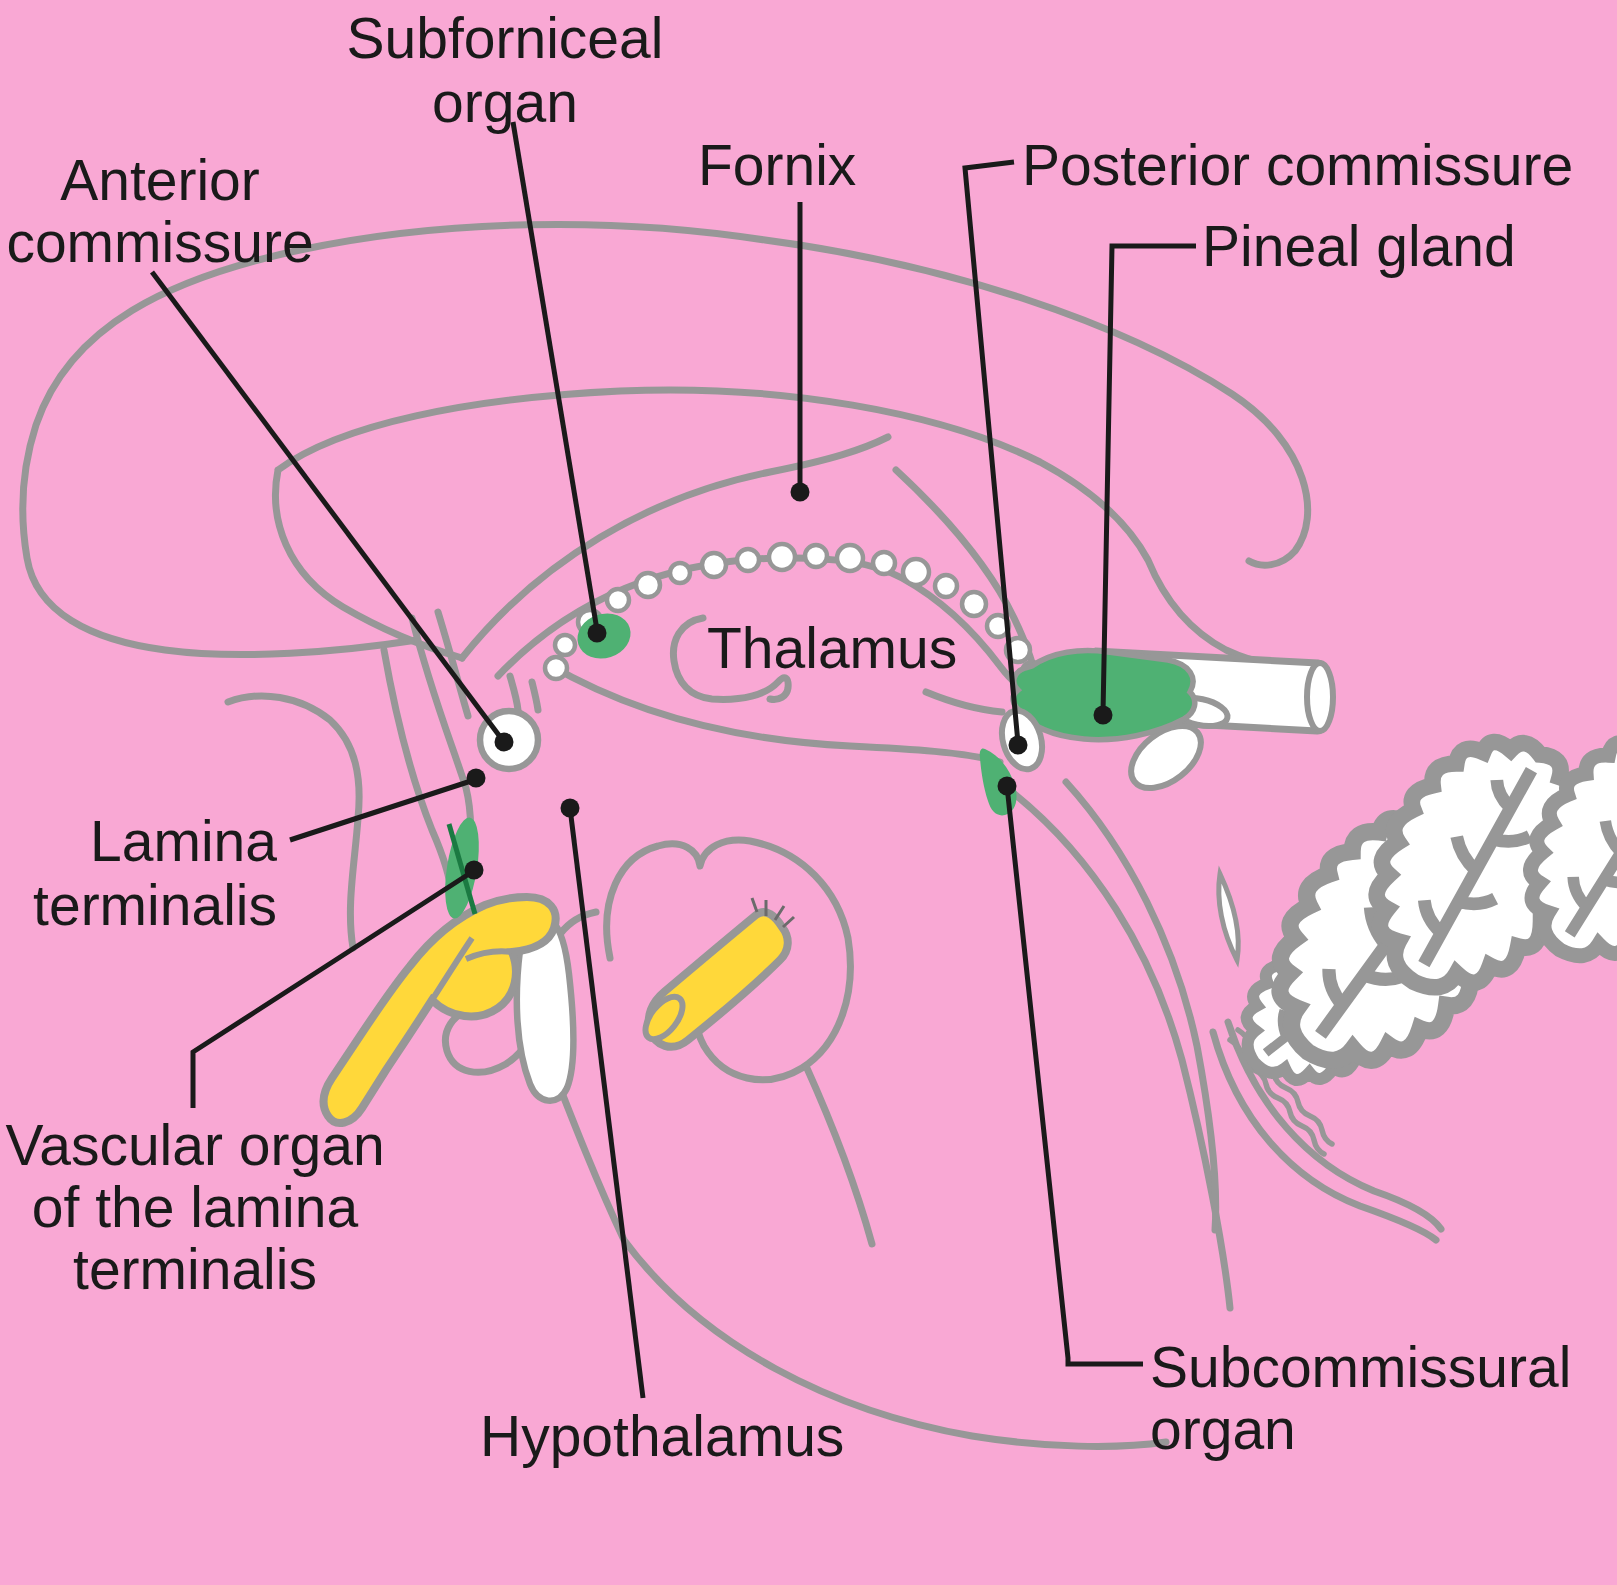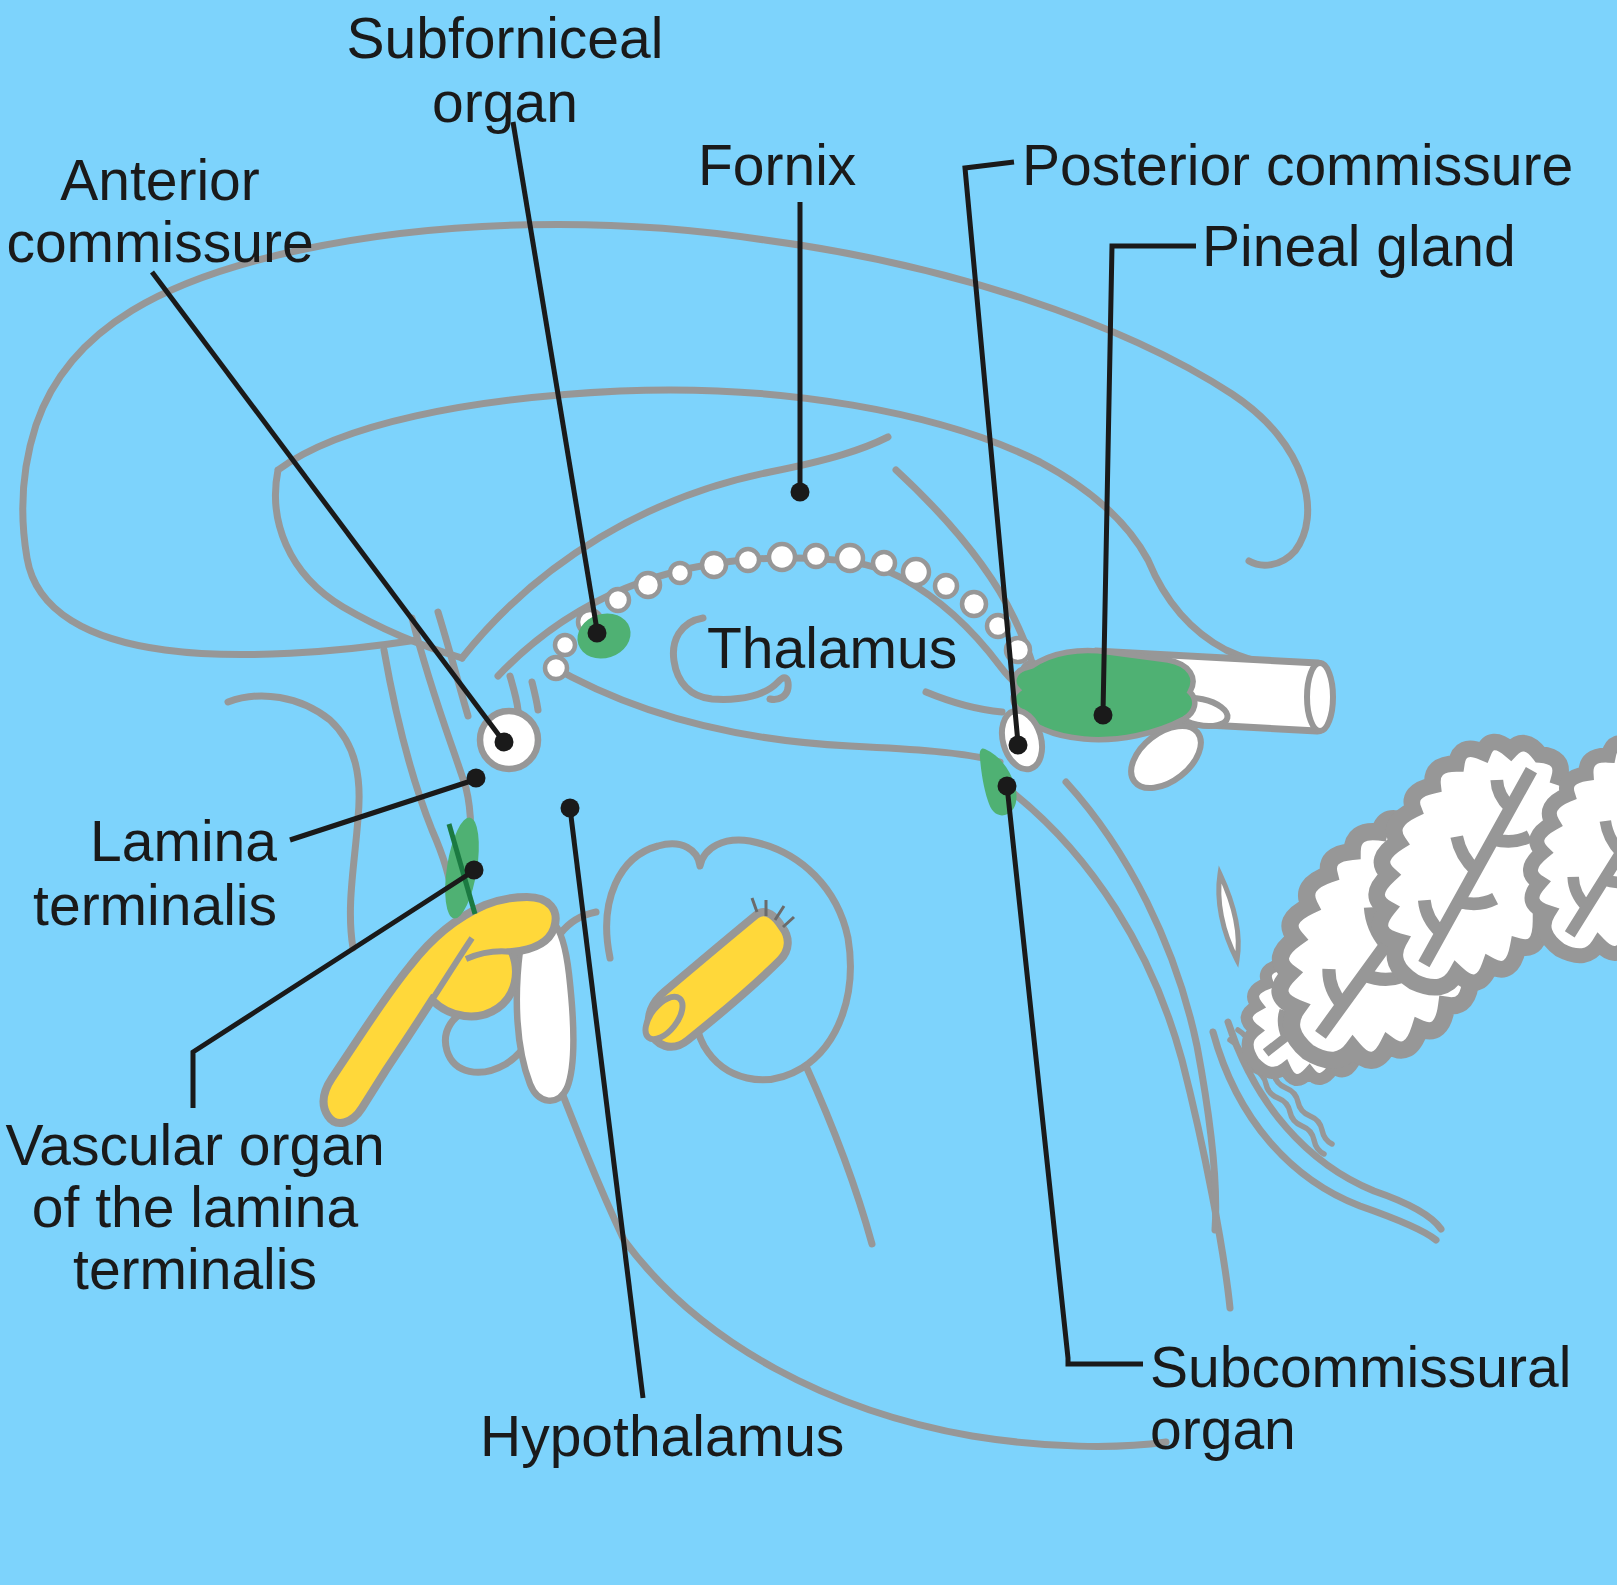--- a/index.html
+++ b/index.html
@@ -1,16 +1,16 @@
 <!DOCTYPE html>
 <html><head>
 <meta charset="utf-8">
 <style>
   html,body{margin:0;padding:0;background:#fff;}
-  .stage{position:relative;width:1617px;height:1585px;background:#7dd3fc;overflow:hidden;}
+  .stage{position:relative;width:1617px;height:1585px;background:#f9a8d4;overflow:hidden;}
   svg{display:block;}
   text{font-family:"Liberation Sans", sans-serif;font-size:57px;fill:#1a1a1a;}
 </style>
 </head>
 <body>
 
 <div class="stage">
 <svg width="1617" height="1585" viewBox="0 0 1617 1585">
 
   <defs>

